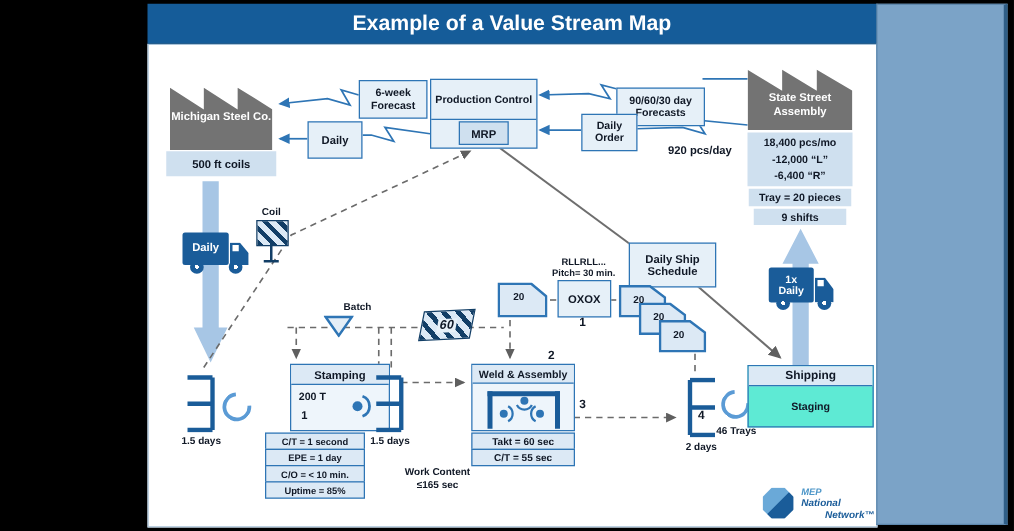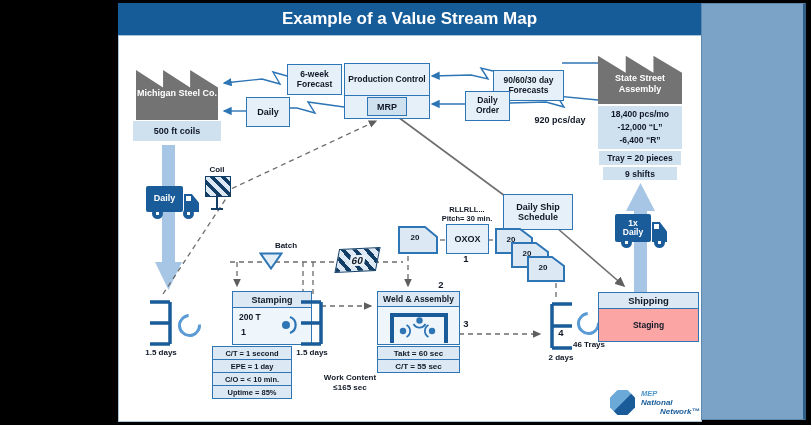--- a/index.html
+++ b/index.html
@@ -273,21 +273,21 @@
   </div>
 
   <svg class="icon-svg" style="left:548px;top:302px;" width="26" height="48">
     <path d="M4,2 H24 M4,2 V46 M4,24 H24 M4,46 H24" stroke="#1a5c99" stroke-width="3.5" fill="none"></path>
   </svg>
   <div class="abs lbl" style="left:554px;top:327px;width:14px;font-size:9.5px;">4</div>
   <div class="abs carc" style="left:577px;top:312px;"></div>
   <div class="abs lbl" style="left:566px;top:340px;width:46px;font-size:8px;">46 Trays</div>
   <div class="abs lbl" style="left:541px;top:353px;width:40px;font-size:8px;">2 days</div>
 
-  <div class="abs proc" style="left:598px;top:292px;width:99px;height:48px;background:#fca5a5;">
+  <div class="abs proc" style="left:598px;top:292px;width:99px;height:48px;background:#5eead4;">
     <div class="proc-title" style="height:15px;font-size:9.5px;">
       <span>Shipping</span>
     </div>
     <div style="height:31px;display:flex;align-items:center;justify-content:center;font-size:8.5px;">
       <span>Staging</span>
     </div>
   </div>
 
   <div class="abs" style="left:610px;top:388px;width:90px;height:30px;z-index:3;font-style:italic;">
     <div class="abs" style="left:0;top:2px;width:25px;height:25px;background:linear-gradient(135deg,#6aa9d8 0 49%,#1a5c99 51%);clip-path:polygon(30% 0,70% 0,100% 30%,100% 70%,70% 100%,30% 100%,0 70%,0 30%);"></div>

